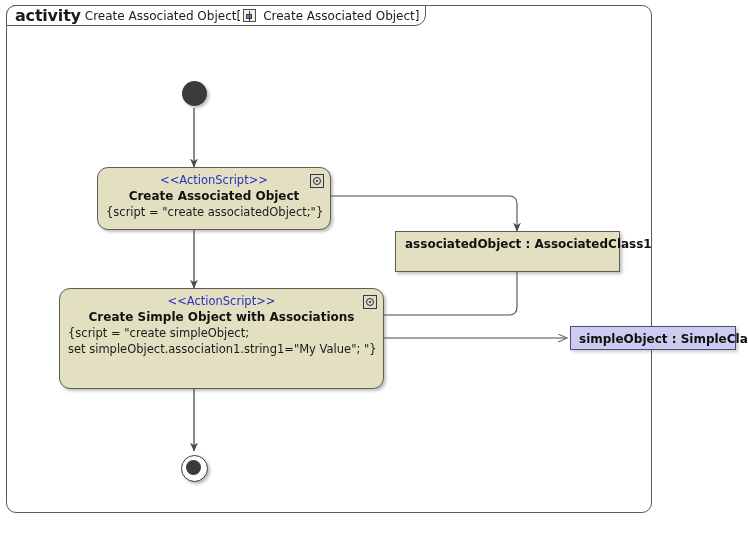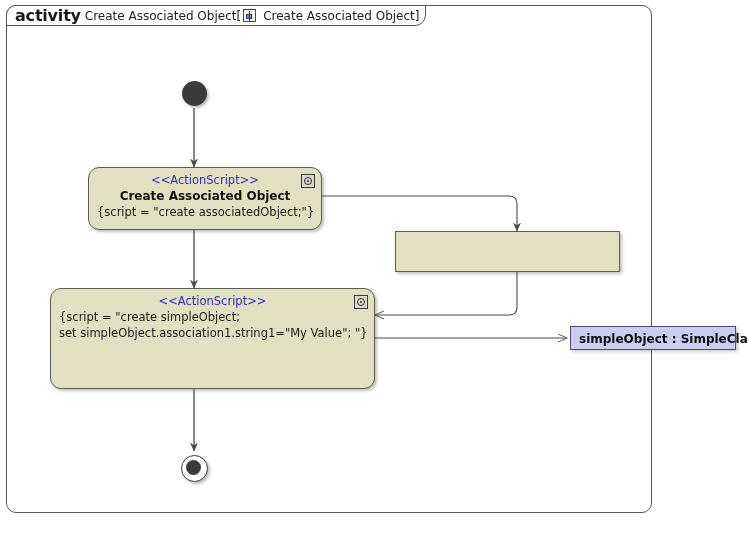--- a/index.html
+++ b/index.html
@@ -100,20 +100,21 @@
     box-sizing: border-box;
   }
 
   .action-node {
     background: #e3e0c2;
     border: 1px solid #5d5d52;
     border-radius: 11px;
     box-shadow: 2px 2px 3px rgba(90,90,90,0.38);
     text-align: center;
     padding: 5px 8px 7px 8px;
+    margin-left: 9px;
   }
   .stereotype {
     color: #2a2fbe;
     font-size: 11.5px;
     line-height: 15px;
     white-space: nowrap;
   }
   .node-title {
     font-weight: bold;
     font-size: 12px;
@@ -246,25 +247,27 @@
 <div class="initial-node" style="left:182px; top:81px;"></div>
 
 <div class="node action-node" style="left:88px; top:167px; width:234px; height:63px;">
   <div class="action-badge" style="right:6px; top:6px;"></div>
   <div class="stereotype">&lt;&lt;ActionScript&gt;&gt;</div>
   <div class="node-title">Create Associated Object</div>
   <div class="node-body" style="text-align:center;">{script = "create associatedObject;"}</div>
 </div>
 
 <div class="node buffer-node" style="left:395px; top:231px; width:225px; height:41px;">
+  <div class="node-title">associatedObject : AssociatedClass1</div>
 </div>
 
 <div class="node action-node" style="left:50px; top:288px; width:325px; height:101px;">
   <div class="action-badge" style="right:6px; top:6px;"></div>
   <div class="stereotype">&lt;&lt;ActionScript&gt;&gt;</div>
+  <div class="node-title">Create Simple Object with Associations</div>
   <div class="node-body">{script = "create simpleObject;</div>
   <div class="node-body">set simpleObject.association1.string1="My Value"; "}</div>
 </div>
 
 <div class="node object-node" style="left:570px; top:326px; width:166px; height:24px;">
   <div class="object-label">simpleObject : SimpleClass</div>
 </div>
 
 <div class="final-node" style="left:181px; top:455px;"></div>
 

